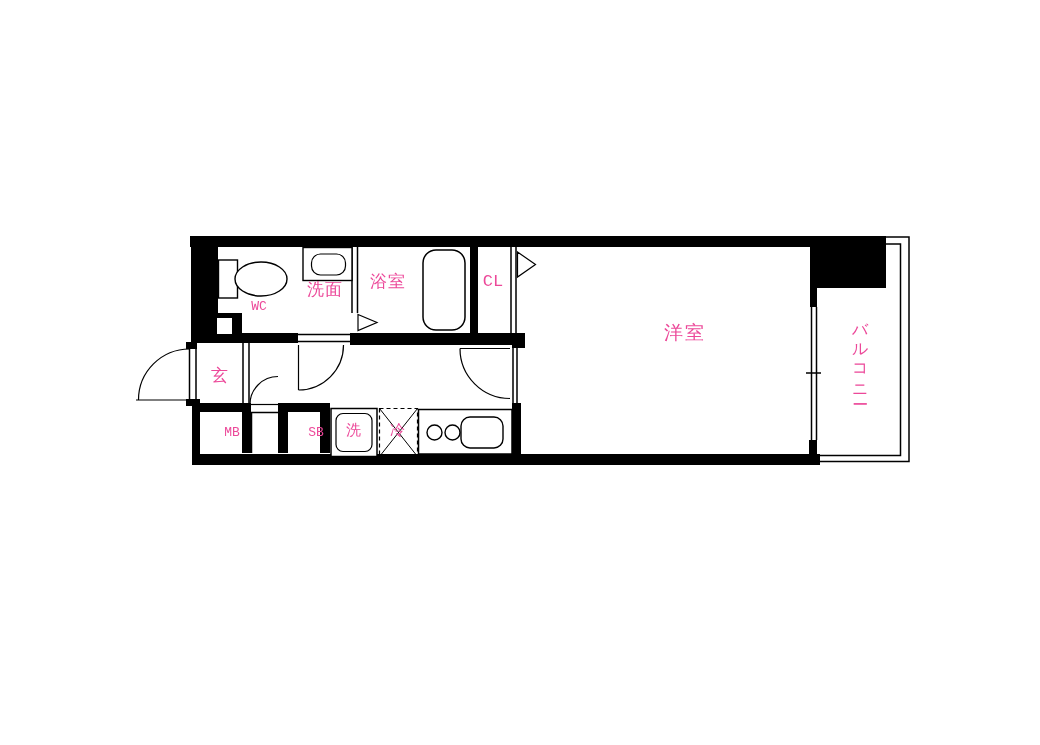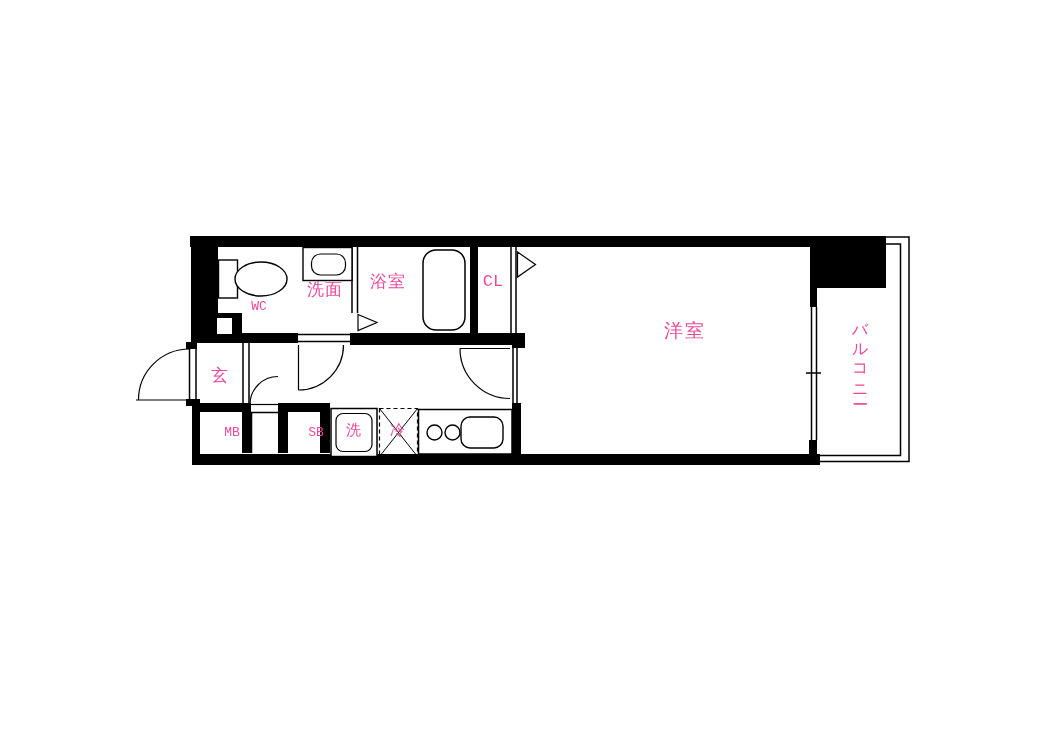--- a/index.html
+++ b/index.html
@@ -8,21 +8,21 @@
     font-family:"DejaVu Sans",sans-serif;color:#000;
   }
   #plan-svg{position:absolute;left:0;top:0;width:1040px;height:745px;}
   .label{
     position:absolute;transform:translate(-50%,-50%);white-space:nowrap;
     color:#ec4899;line-height:1;letter-spacing:1px;
   }
   .label.latin{font-family:Liberation Mono, monospace;letter-spacing:0;}
   .cjk17{font-size:17px;}
   .cjk15{font-size:15px;}
-  .cjk19{font-size:19px;letter-spacing:2px;font-family:Liberation Mono, monospace;}
+  .cjk19{font-size:19px;letter-spacing:2px;}
   .lat15{font-size:13px;}
   .lat17{font-size:17px;}
   #balcony-label{
     writing-mode:vertical-rl;text-orientation:mixed;
     font-size:16px;letter-spacing:3px;line-height:1.15;
     transform:translate(-50%,-50%);
   }
 </style>
 </head>
 <body>

